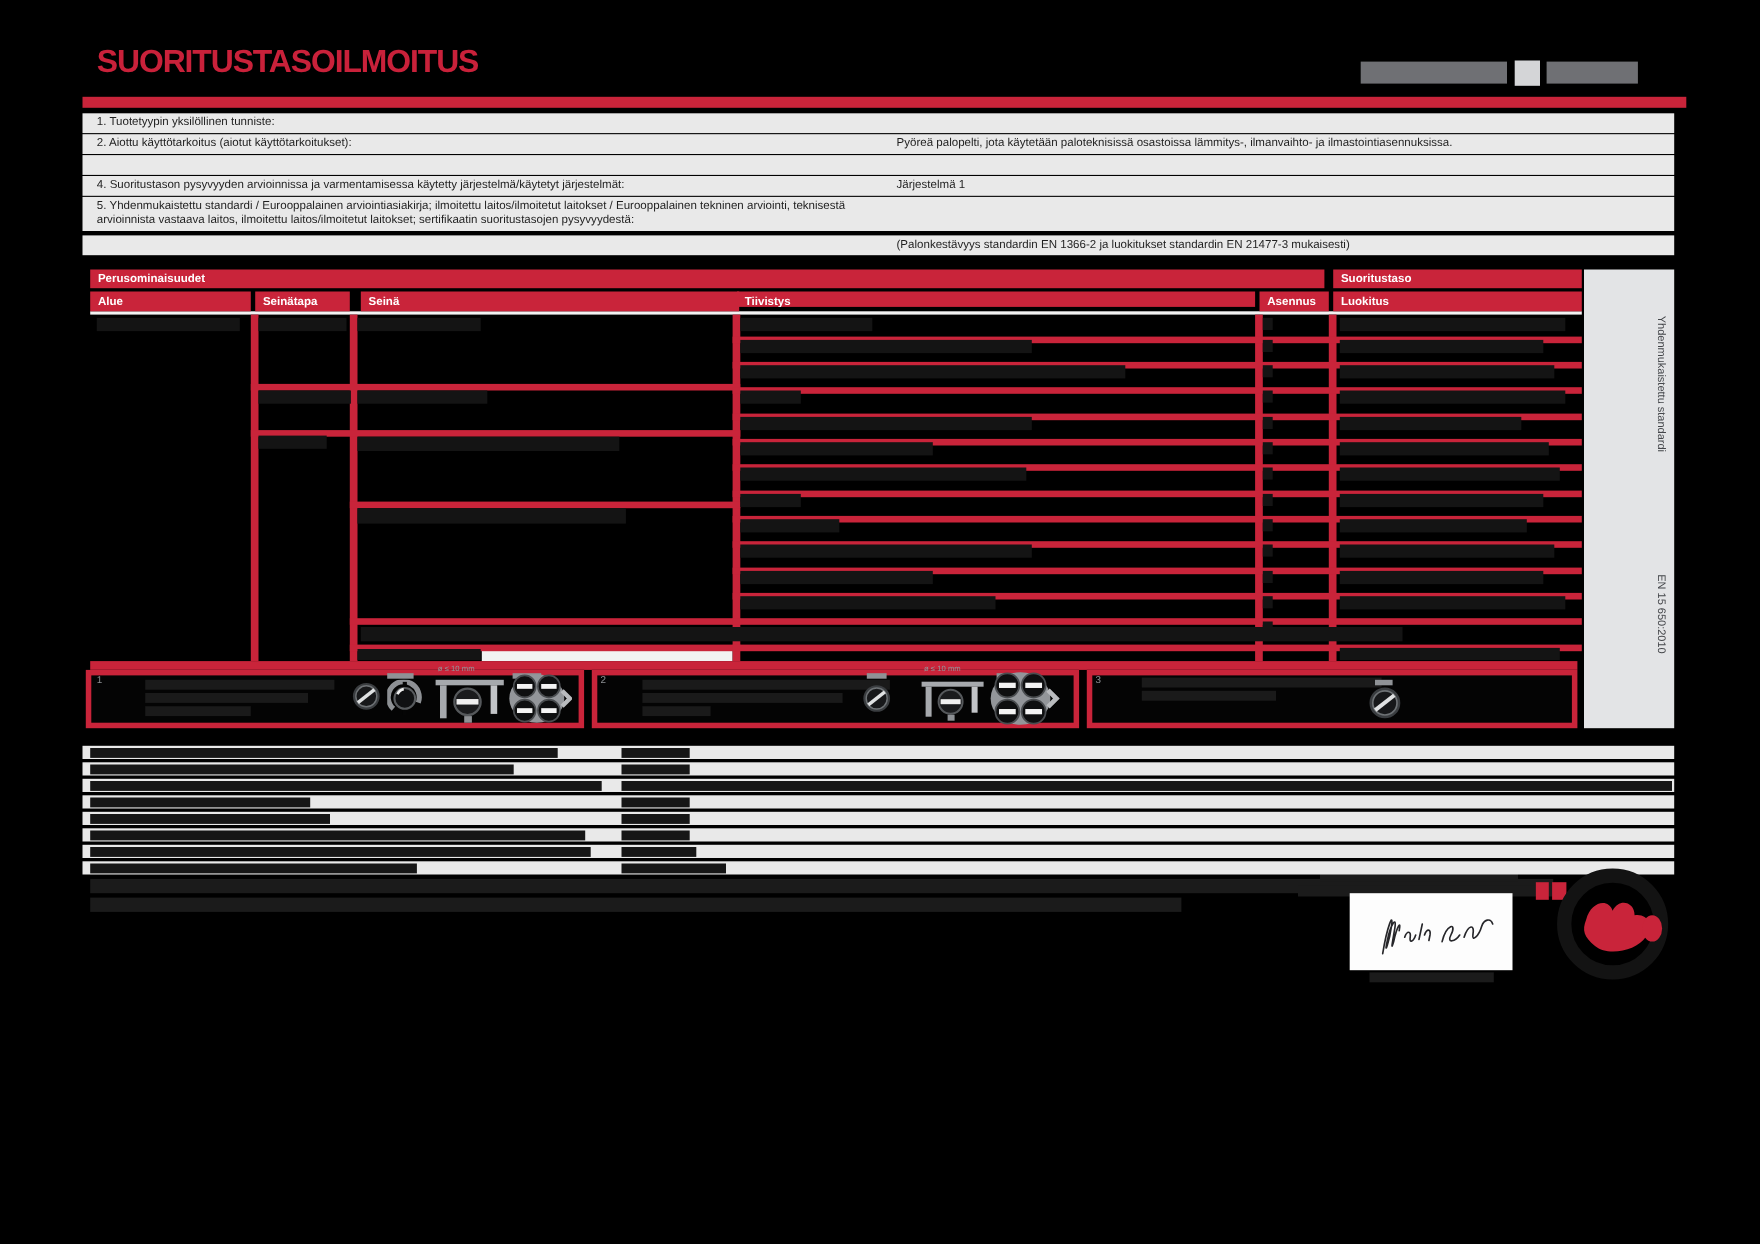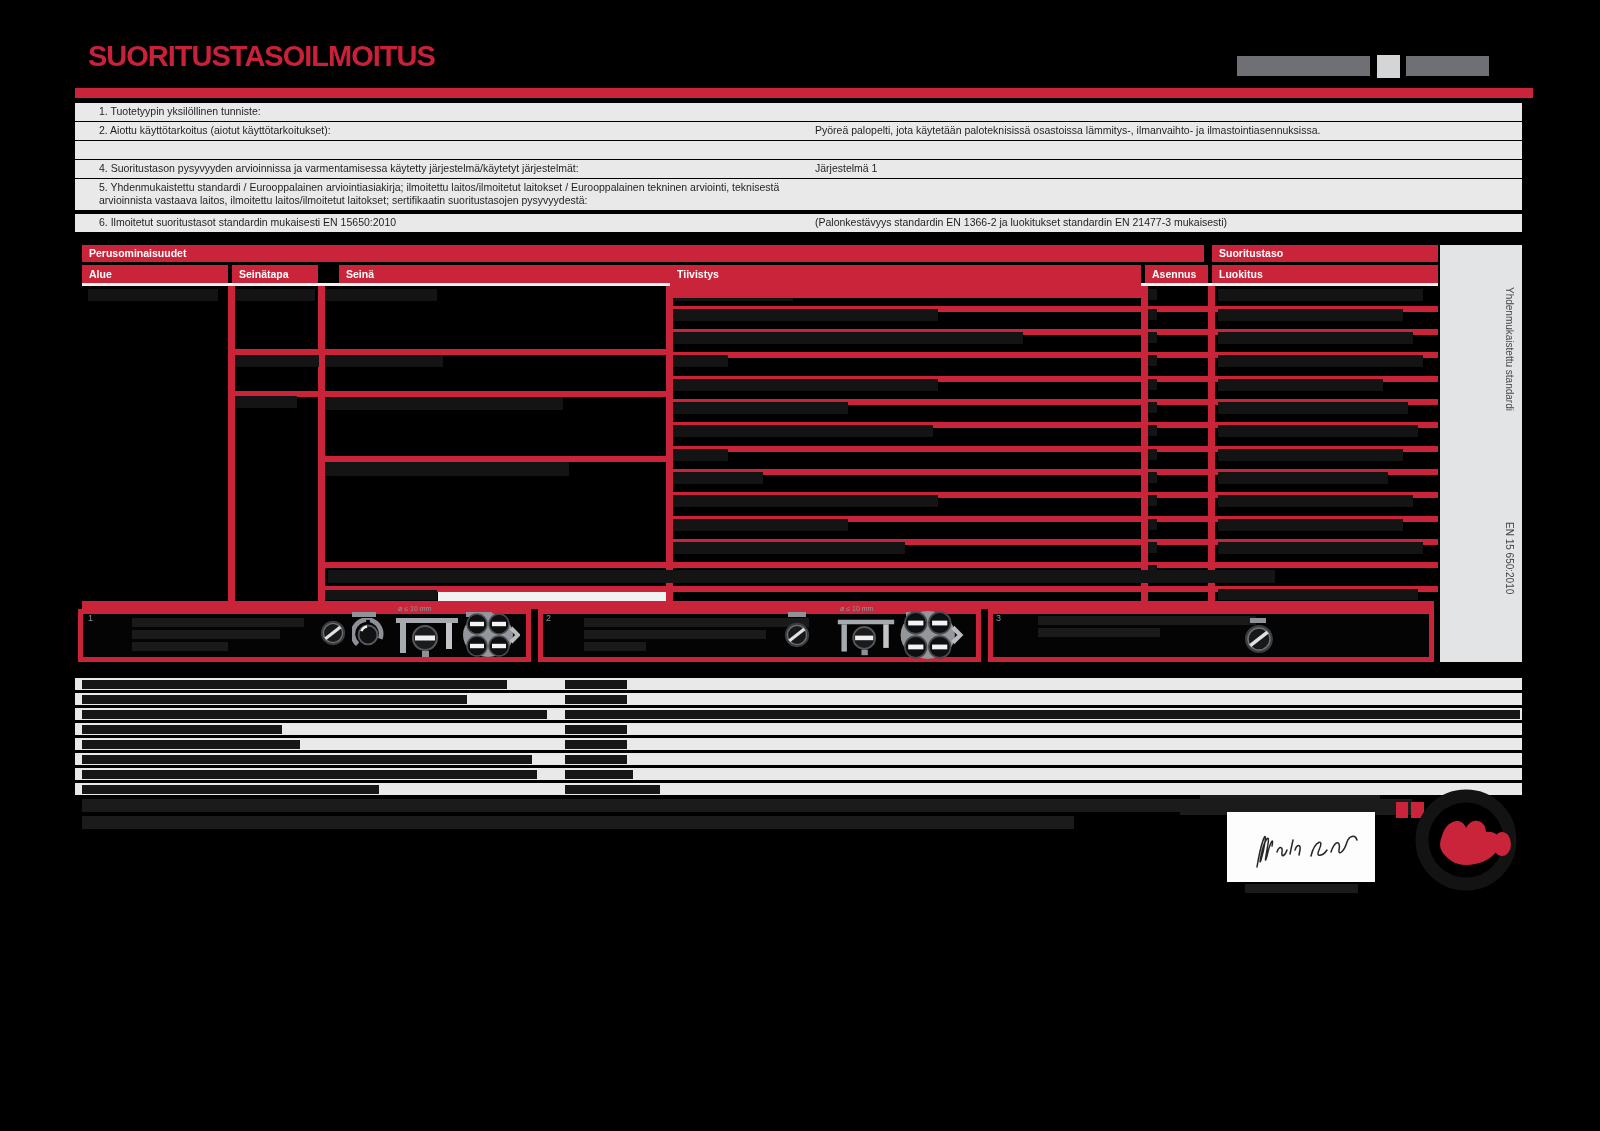--- a/index.html
+++ b/index.html
@@ -1,21 +1,21 @@
 <!DOCTYPE html>
 <html><head>
 <meta charset="utf-8">
 <style>
   html,body{margin:0;padding:0;}
   body{width:1600px;height:1131px;background:#000;position:relative;overflow:hidden;
        font-family:"Liberation Sans", sans-serif;}
   .abs{position:absolute;}
   #page-title{left:88px;top:40px;font-size:29px;font-weight:bold;letter-spacing:-1px;color:#c9213a;white-space:nowrap;}
   .lrow{position:absolute;left:75px;width:1447px;background:#e9e9e9;overflow:hidden;}
-  .ll{position:absolute;left:13px;top:2px;width:710px;font-size:10.5px;line-height:13px;color:#1f1f1f;margin-left:11px;}
+  .ll{position:absolute;left:13px;top:2px;width:710px;font-size:10.5px;line-height:13px;color:#1f1f1f;}
   .lv{position:absolute;left:740px;top:2px;width:700px;font-size:10.5px;line-height:13px;color:#1f1f1f;}
   .bold{font-weight:bold;}
   .thcell{position:absolute;background:#c9243a;color:#fff;font-size:10.5px;font-weight:bold;
           line-height:17px;padding-left:7px;box-sizing:border-box;overflow:hidden;white-space:nowrap;}
   .fbox{position:absolute;top:609px;height:53px;border:5px solid #c9243a;background:#040404;box-sizing:border-box;}
   .boxnum{position:absolute;font-size:9px;color:#8d9094;}
   .callabel{position:absolute;font-size:7px;color:#94979b;white-space:nowrap;}
   #side-panel{left:1440px;top:245px;width:82px;height:417px;background:#e3e4e6;
               display:flex;align-items:center;justify-content:flex-end;}
   .vtext{writing-mode:vertical-rl;font-size:10px;line-height:13px;color:#44464a;
@@ -126,32 +126,31 @@
   <div class="lrow" style="top:141px;height:18px;">
   </div>
   <div class="lrow" style="top:160px;height:18px;">
     <span class="ll">4. Suoritustason pysyvyyden arvioinnissa ja varmentamisessa käytetty järjestelmä/käytetyt järjestelmät:</span>
     <span class="lv">Järjestelmä 1</span>
   </div>
   <div class="lrow" style="top:179px;height:31px;">
     <span class="ll">5. Yhdenmukaistettu standardi / Eurooppalainen arviointiasiakirja; ilmoitettu laitos/ilmoitetut laitokset / Eurooppalainen tekninen arviointi, teknisestä arvioinnista vastaava laitos, ilmoitettu laitos/ilmoitetut laitokset; sertifikaatin suoritustasojen pysyvyydestä:</span>
   </div>
   <div class="lrow" style="top:214px;height:18px;">
-    <span class="ll">6. Ilmoitetut suoritustasot standardin mukaisesti EN 15650:2010</span>
     <span class="lv">(Palonkestävyys standardin EN 1366-2 ja luokitukset standardin EN 21477-3 mukaisesti)</span>
   </div>
 </div>
 
 <div>
   <div class="thcell" style="left:82px;top:245px;width:1122px;height:17px;">Perusominaisuudet</div>
   <div class="thcell" style="left:1212px;top:245px;width:226px;height:17px;">Suoritustaso</div>
   <div class="thcell" style="left:82px;top:265px;width:146px;height:18px;line-height:18px;">Alue</div>
   <div class="thcell" style="left:232px;top:265px;width:86px;height:18px;line-height:18px;">Seinätapa</div>
-  <div class="thcell" style="left:339px;top:265px;width:344px;height:18px;line-height:18px;">Seinä</div>
-  <div class="thcell" style="left:670px;top:265px;width:471px;height:33px;line-height:18px;">Tiivistys</div>
+  <div class="thcell" style="left:328px;top:265px;width:344px;height:18px;line-height:18px;">Seinä</div>
+  <div class="thcell" style="left:670px;top:265px;width:471px;height:14px;line-height:18px;">Tiivistys</div>
   <div class="thcell" style="left:1145px;top:265px;width:63px;height:18px;line-height:18px;">Asennus</div>
   <div class="thcell" style="left:1212px;top:265px;width:226px;height:18px;line-height:18px;">Luokitus</div>
 </div>
 
 <div class="abs" id="side-panel">
   <div class="vtext">
     <div>Yhdenmukaistettu standardi</div>
     <div>EN 15 650:2010</div>
   </div>
 </div>

